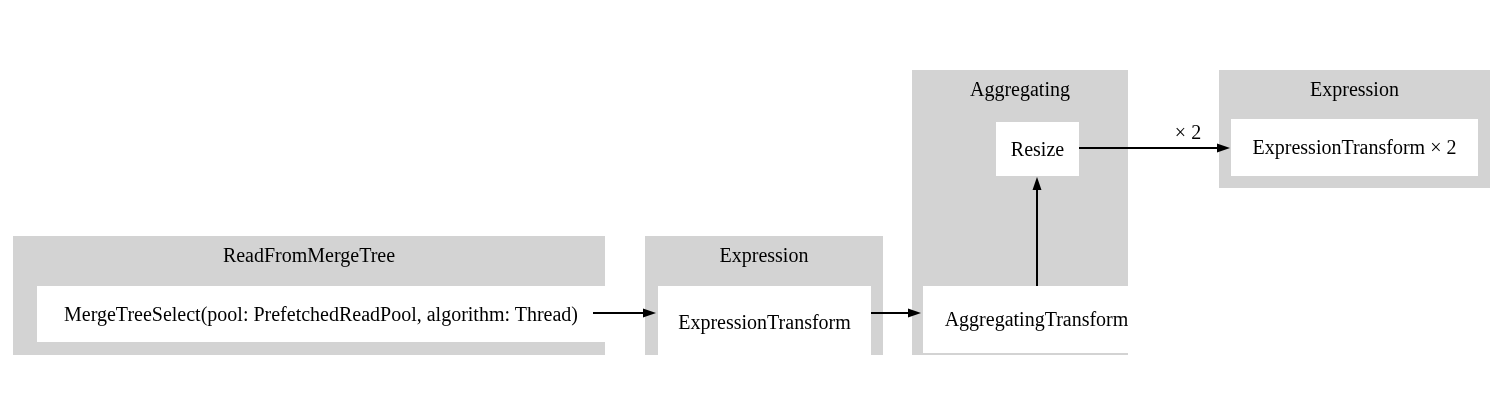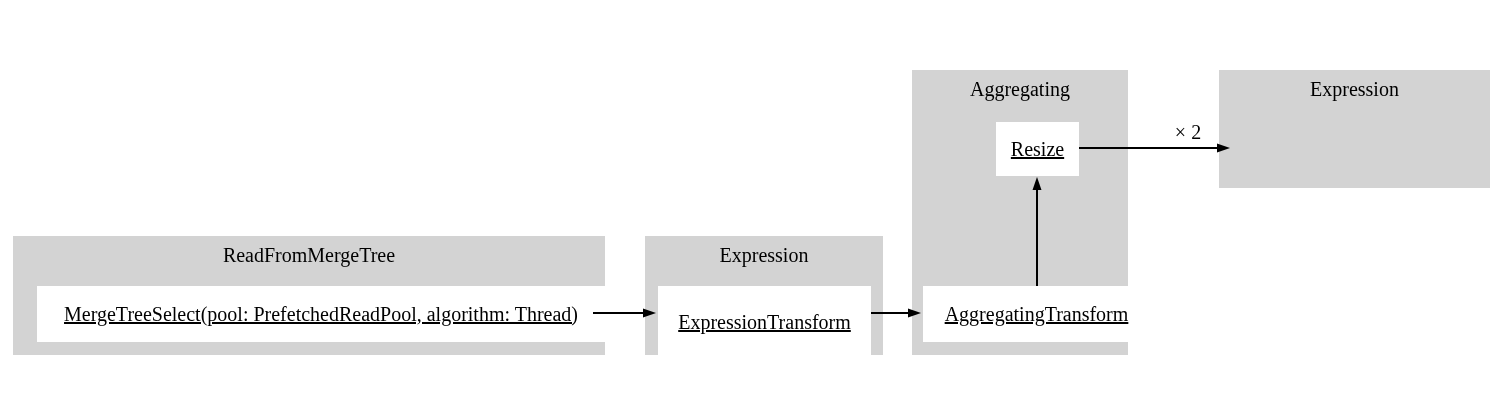--- a/index.html
+++ b/index.html
@@ -31,21 +31,20 @@
     white-space: nowrap;
   }
   .node {
     position: absolute;
     background: var(--node-fill, #ffffff);
     display: flex;
     align-items: center;
     justify-content: center;
     font-size: 20px;
     white-space: nowrap;
-    text-decoration: underline;
   }
   .edges {
     position: absolute;
     left: 0;
     top: 0;
     pointer-events: none;
   }
   .edge-label {
     position: absolute;
     font-size: 20px;
@@ -53,21 +52,21 @@
     text-align: center;
     white-space: nowrap;
   }
   
   .c1 { left: 13px;   top: 236px; width: 592px; height: 119px; }
   .n1 { left: 25px;   top: 286px; width: 568px; height: 56px; margin-left: 12px; }
   .c2 { left: 645px;  top: 236px; width: 238px; height: 119px; }
   .n2 { left: 658px;  top: 286px; width: 213px; height: 72px; }
   .c3 { left: 912px;  top: 70px;  width: 216px; height: 285px; }
   .n3a { left: 996px; top: 122px; width: 83px;  height: 54px; }
-  .n3b { left: 923px; top: 286px; width: 227px; height: 56px; }
+  .n3b { left: 923px; top: 286px; width: 227px; height: 67px; }
   .c4 { left: 1219px; top: 70px;  width: 271px; height: 118px; }
   .n4 { left: 1231px; top: 119px; width: 247px; height: 57px; }
   .el4 { left: 1153px; top: 122px; width: 70px; }
 </style>
 </head>
 <body>
 
 <div class="canvas">
 
   <div class="cluster c1">
@@ -87,20 +86,21 @@
   </div>
 
   <div class="node n1">MergeTreeSelect(pool: PrefetchedReadPool, algorithm: Thread)</div>
 
   <div class="node n2">ExpressionTransform</div>
 
   <div class="node n3a">Resize</div>
 
   <div class="node n3b">AggregatingTransform</div>
 
+  <div class="node n4">ExpressionTransform × 2</div>
 
   <svg class="edges" width="1502" height="410" viewBox="0 0 1502 410">
     <g>
       <line x1="593" y1="313" x2="644" y2="313" stroke="#000000" stroke-width="2"></line>
       <polygon points="656,313 643,308.5 643,317.5" fill="#000000"></polygon>
     </g>
     <g>
       <line x1="871" y1="313" x2="909" y2="313" stroke="#000000" stroke-width="2"></line>
       <polygon points="921,313 908,308.5 908,317.5" fill="#000000"></polygon>
     </g>

